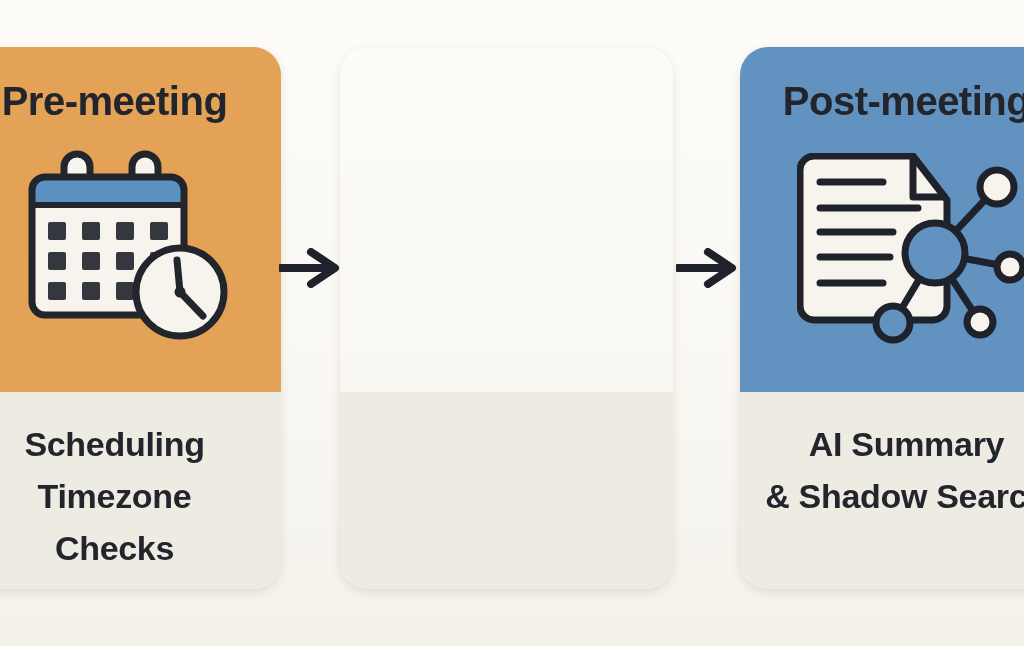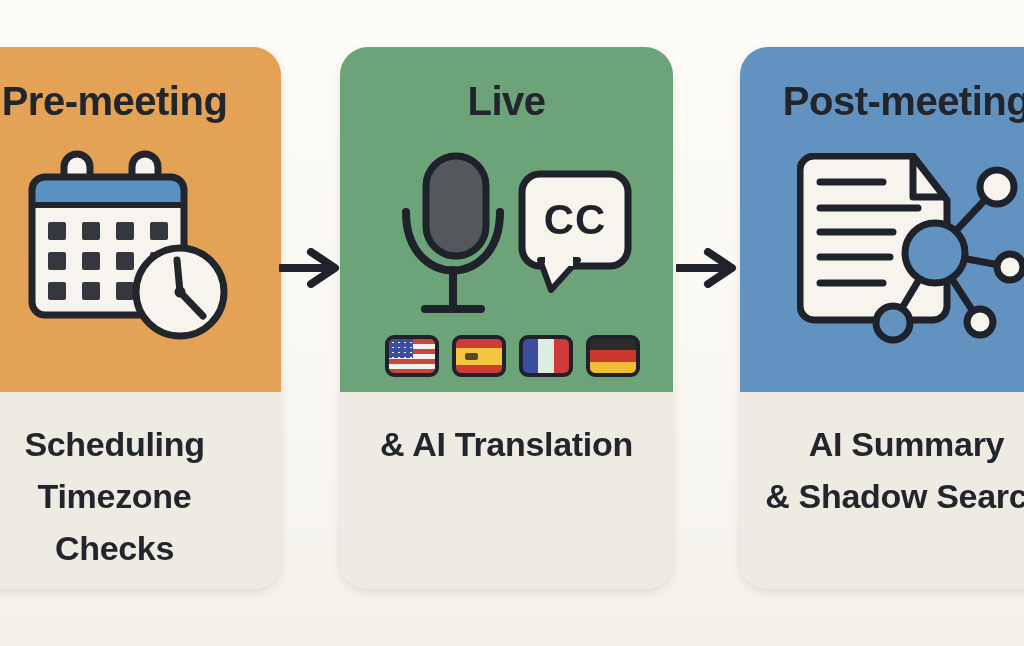--- a/index.html
+++ b/index.html
@@ -115,48 +115,22 @@
       <div>Checks</div>
     </div>
   </section>
 
   <svg class="arrow arrow-1" width="62" height="40" viewBox="0 0 62 40">
     <line x1="2" y1="20" x2="46" y2="20" stroke="#1F222A" stroke-width="8" stroke-linecap="round"></line>
     <polyline points="32,4 56,20 32,36" fill="none" stroke="#1F222A" stroke-width="8" stroke-linecap="round" stroke-linejoin="round"></polyline>
   </svg>
 
   <section class="card card-live">
-    <div class="card-top">
-      <h2 class="card-title">Live</h2>
-      <svg class="icon-abs icon-mic" width="240" height="170" viewBox="0 0 240 170">
-
-        <rect x="28" y="6" width="60" height="100" rx="30" fill="#54575C" stroke="#1F222A" stroke-width="7"></rect>
-        <path d="M8 62 C8 140 102 140 102 62" fill="none" stroke="#1F222A" stroke-width="8" stroke-linecap="round"></path>
-        <line x1="55" y1="120" x2="55" y2="156" stroke="#1F222A" stroke-width="8" stroke-linecap="round"></line>
-        <line x1="27" y1="159" x2="83" y2="159" stroke="#1F222A" stroke-width="8" stroke-linecap="round"></line>
-
-        <rect x="124" y="24" width="106" height="92" rx="18" fill="#F7F4EE" stroke="#1F222A" stroke-width="7"></rect>
-        <path d="M142 110 L153 140 L180 110 z" fill="#F7F4EE" stroke="#1F222A" stroke-width="6" stroke-linejoin="round"></path>
-        <rect x="147" y="107" width="28" height="9" fill="#F7F4EE"></rect>
-      </svg>
-      <div class="cc-label">CC</div>
-      <div class="flags">
-        <div class="flag flag-us">
-            <div class="canton"></div>
-          </div>
-        <div class="flag flag-es">
-            <div class="emblem"></div>
-          </div>
-        <div class="flag flag-fr"></div>
-        <div class="flag flag-de"></div>
-      </div>
-    </div>
     <div class="card-bottom"></div>
     <div class="desc">
-      <div>&amp; AI Translation</div>
     </div>
   </section>
 
   <svg class="arrow arrow-2" width="62" height="40" viewBox="0 0 62 40">
     <line x1="2" y1="20" x2="46" y2="20" stroke="#1F222A" stroke-width="8" stroke-linecap="round"></line>
     <polyline points="32,4 56,20 32,36" fill="none" stroke="#1F222A" stroke-width="8" stroke-linecap="round" stroke-linejoin="round"></polyline>
   </svg>
 
   <section class="card card-post">
     <div class="card-top">

